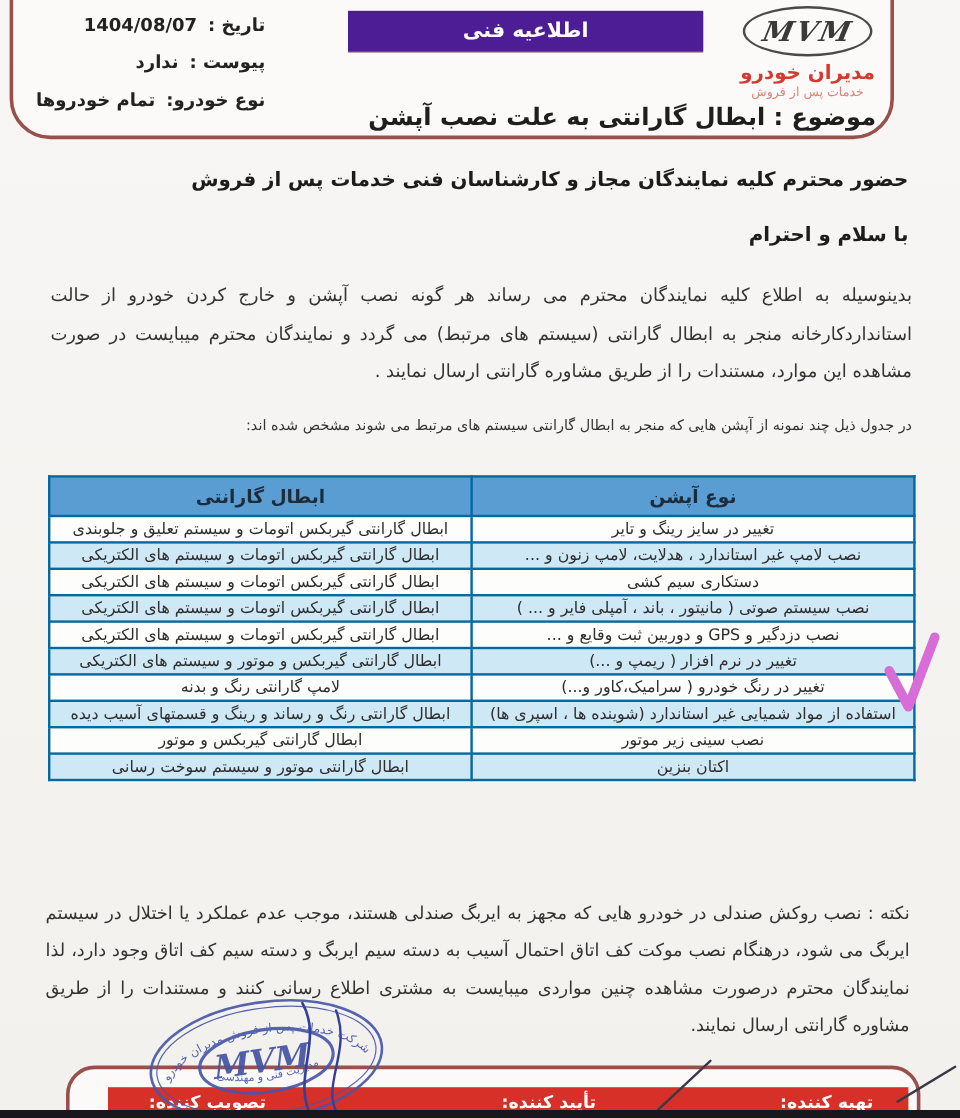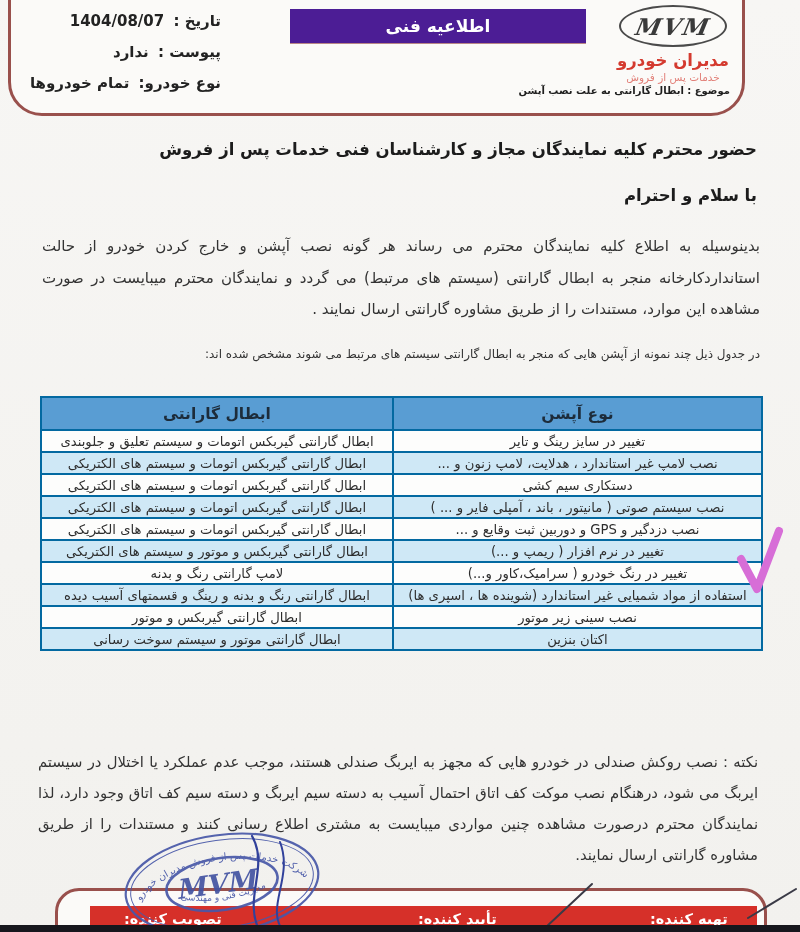--- a/index.html
+++ b/index.html
@@ -31,21 +31,21 @@
     display:flex; align-items:center; justify-content:center;
   }
   .logo-oval span {
     font-family:"DejaVu Serif", serif; font-style:italic; font-weight:bold;
     font-size:23px; letter-spacing:2px; color:#3a3a3a; transform:skewX(-12deg);
   }
   .logo-name { margin-top:4px; color:#d43a2f; font-weight:bold; font-size:16.5px; direction:rtl; }
   .logo-tagline { margin-top:1px; color:#e28079; font-size:10.5px; letter-spacing:1.5px; direction:rtl; }
   .subject {
     position:absolute; right:12px; top:118px; direction:rtl; text-align:right;
-    font-weight:bold; font-size:10px; color:#1e1e1e; white-space:nowrap;
+    font-weight:bold; font-size:20px; color:#1e1e1e; white-space:nowrap;
   }
 
   
   .salute1 { position:absolute; top:140px; right:43px; direction:rtl; font-weight:bold; font-size:16.5px; color:#1c1c1c; }
   .salute2 { position:absolute; top:186px; right:43px; direction:rtl; font-weight:bold; font-size:16.5px; color:#1c1c1c; }
   .para {
     position:absolute; top:231px; left:42px; right:40px; direction:rtl;
     font-size:15px; line-height:31.5px; text-align:justify; color:#333;
   }
   .table-intro { position:absolute; top:347px; right:40px; direction:rtl; font-size:12px; color:#333; }
@@ -168,21 +168,21 @@
         <tr>
           <td>تغییر در نرم افزار ( ریمپ و ...)</td>
           <td>ابطال گارانتی گیربکس و موتور و سیستم های الکتریکی</td>
         </tr>
         <tr>
           <td>تغییر در رنگ خودرو ( سرامیک،کاور و...)</td>
           <td>لامپ گارانتی رنگ و بدنه</td>
         </tr>
         <tr>
           <td>استفاده از مواد شمیایی غیر استاندارد (شوینده ها ، اسپری ها)</td>
-          <td>ابطال گارانتی رنگ و بدنه و رینگ و قسمتهای آسیب دیده</td>
+          <td>ابطال گارانتی رنگ و رساند و رینگ و قسمتهای آسیب دیده</td>
         </tr>
         <tr>
           <td>نصب سینی زیر موتور</td>
           <td>ابطال گارانتی گیربکس و موتور</td>
         </tr>
         <tr>
           <td>اکتان بنزین</td>
           <td>ابطال گارانتی موتور و سیستم سوخت رسانی</td>
         </tr>
       </tbody>

